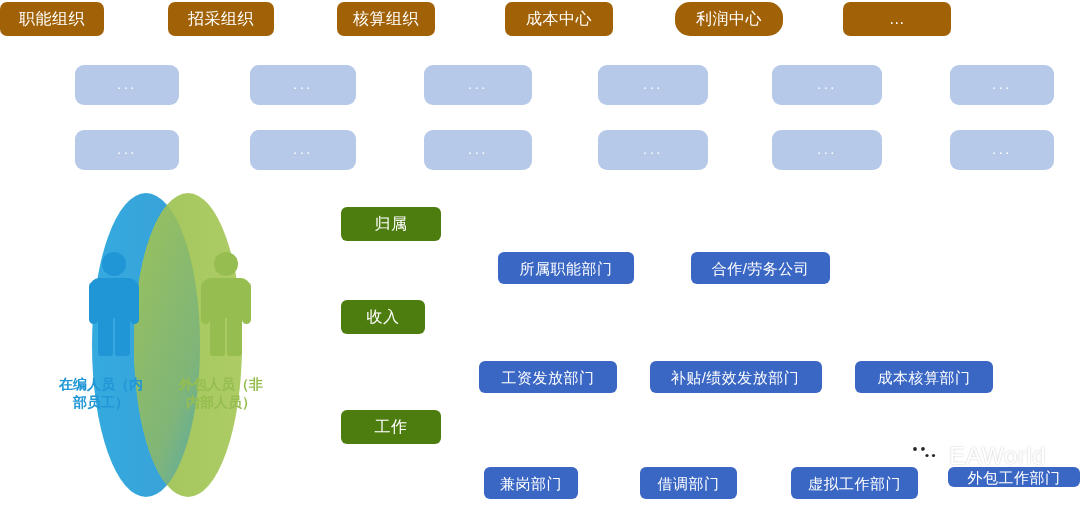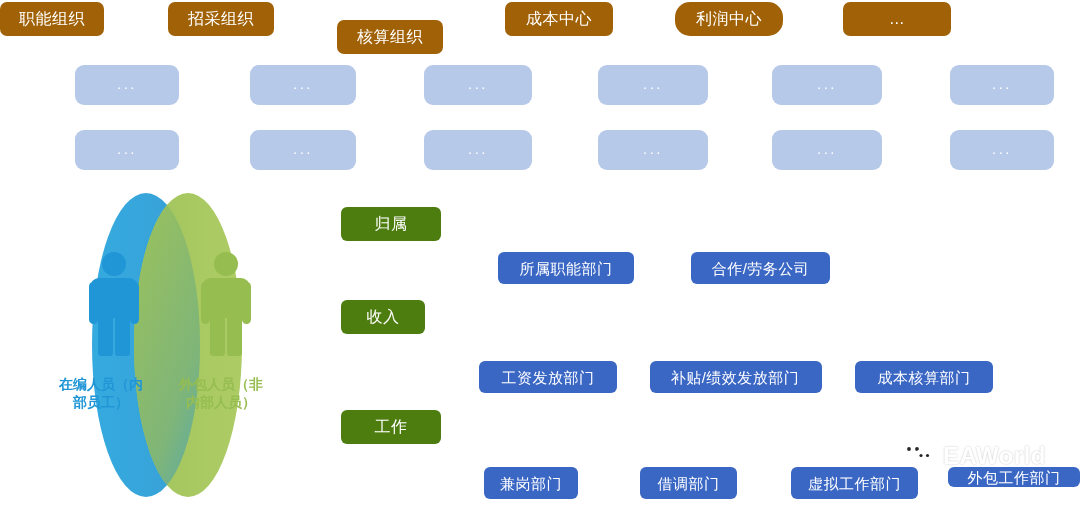--- a/index.html
+++ b/index.html
@@ -155,38 +155,37 @@
 
   
   #watermark {
     position: absolute;
     right: 34px;
     top: 440px;
     display: flex;
     align-items: flex-end;
     gap: 7px;
     pointer-events: none;
-    font-weight: bold;
   }
   #watermark .wm-text {
     color: #ffffff;
     font-size: 24px;
     letter-spacing: 0.5px;
     text-shadow: 0 0 2px rgba(0,0,0,.25);
   }
 </style>
 </head>
 <body>
 
 <div id="canvas">
 
   <div id="org-header-row">
       <div class="pill pill-header" style="left: 0px; top: 2px; width: 104px; height: 34px;">职能组织</div>
       <div class="pill pill-header" style="left: 168px; top: 2px; width: 106px; height: 34px;">招采组织</div>
-      <div class="pill pill-header" style="left: 337px; top: 2px; width: 106px; height: 34px; margin-top: 18px;">核算组织</div>
+      <div class="pill pill-header" style="left: 337px; top: 2px; width: 98px; height: 34px;">核算组织</div>
       <div class="pill pill-header" style="left: 505px; top: 2px; width: 108px; height: 34px;">成本中心</div>
       <div class="pill pill-header" style="left: 675px; top: 2px; width: 108px; height: 34px; border-radius: 15px;">利润中心</div>
       <div class="pill pill-header" style="left: 843px; top: 2px; width: 108px; height: 34px;">...</div>
     </div>
 
   <div id="placeholder-rows">
       <div class="pill pill-dots" style="left: 75px; top: 65px; width: 104px; height: 40px;">...</div>
       <div class="pill pill-dots" style="left: 250px; top: 65px; width: 106px; height: 40px;">...</div>
       <div class="pill pill-dots" style="left: 424px; top: 65px; width: 108px; height: 40px;">...</div>
       <div class="pill pill-dots" style="left: 598px; top: 65px; width: 110px; height: 40px;">...</div>

